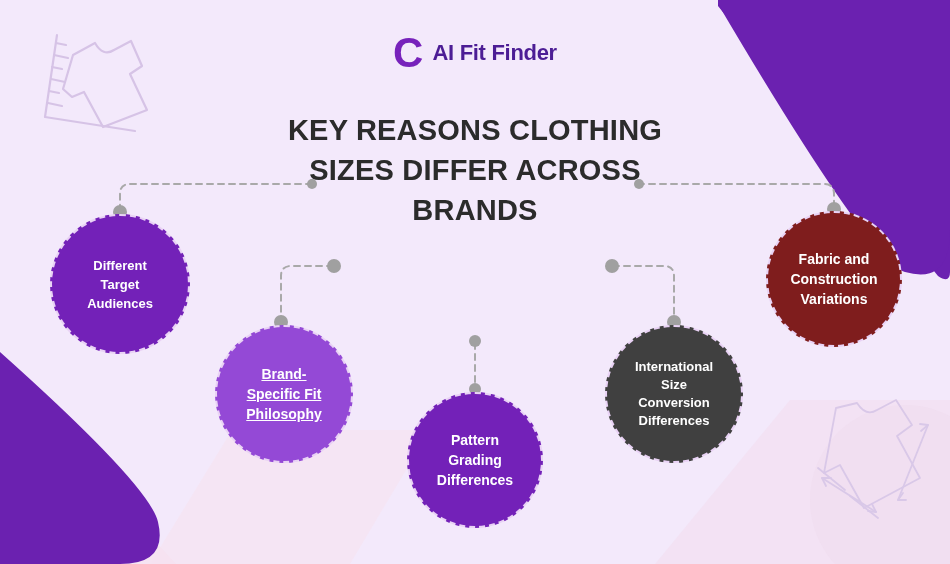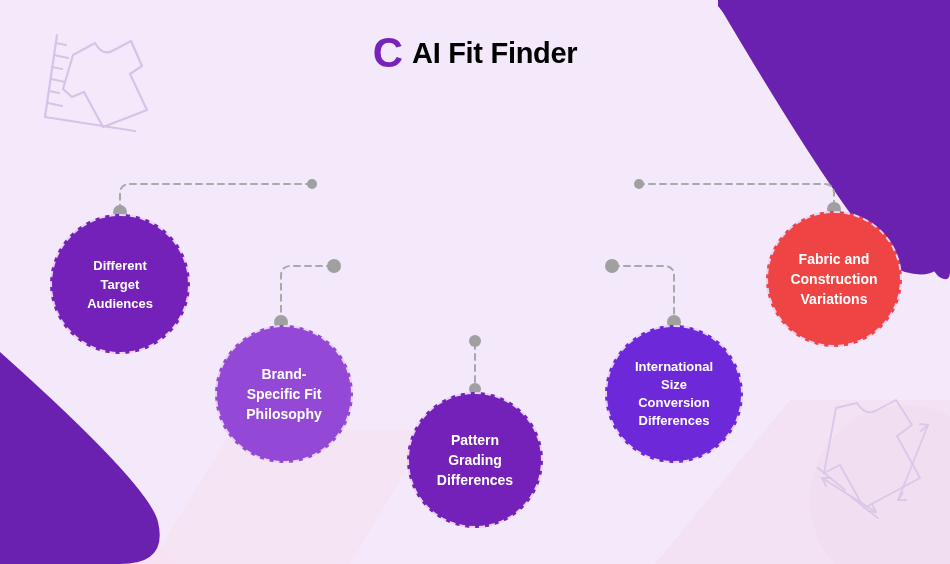--- a/index.html
+++ b/index.html
@@ -37,23 +37,23 @@
     gap: 10px;
   }
   .logo-mark {
     font-size: 42px;
     font-weight: bold;
     line-height: 1;
     color: #7722bb;
     letter-spacing: -1px;
   }
   .logo-text {
-    font-size: 29px;
-    font-weight: bold;
-    color: #000000;
+    font-size: 22px;
+    font-weight: bold;
+    color: #4c1d95;
     letter-spacing: -0.3px;
   }
   
   .main-title {
     position: absolute;
     left: 50%;
     transform: translateX(-50%);
     top: 110px;
     width: 420px;
     text-align: center;
@@ -157,43 +157,44 @@
       <circle cx="639" cy="184" r="5"></circle>
       <circle cx="834" cy="209" r="7"></circle>
     </g>
   </svg>
 
   <div class="logo-row">
     <span class="logo-mark">C</span>
     <span class="logo-text">AI Fit Finder</span>
   </div>
 
+  <div class="main-title">KEY REASONS CLOTHING SIZES DIFFER ACROSS BRANDS</div>
 
   <div id="nodes-root">
       <div class="node" style="left: 50px; top: 214px; width: 140px; height: 140px; background: rgb(115, 33, 184); border-color: rgb(233, 210, 245);">
         <span class="node-label" style="font-size: 13px; line-height: 19px; color: rgb(255, 255, 255);">Different
 Target
 Audiences</span>
       </div>
       <div class="node" style="left: 215px; top: 325px; width: 138px; height: 138px; background: rgb(148, 73, 214); border-color: rgb(233, 210, 245);">
-        <span class="node-label" style="font-size: 14px; line-height: 20px; color: rgb(255, 255, 255);">Brand-
+        <span class="node-label" style="font-size: 14px; line-height: 20px; color: rgb(255, 255, 255); text-decoration: underline;">Brand-
 Specific Fit
 Philosophy</span>
       </div>
       <div class="node" style="left: 407px; top: 392px; width: 136px; height: 136px; background: rgb(115, 33, 184); border-color: rgb(233, 210, 245); text-align: center;">
         <span class="node-label" style="font-size: 14px; line-height: 20px; color: rgb(255, 255, 255);">Pattern
 Grading
 Differences</span>
       </div>
-      <div class="node" style="left: 605px; top: 325px; width: 138px; height: 138px; background: #6d28d9; border-color: rgb(233, 210, 245);">
+      <div class="node" style="left: 605px; top: 325px; width: 138px; height: 138px; background: #404040; border-color: rgb(233, 210, 245);">
         <span class="node-label" style="font-size: 13px; line-height: 18px; color: rgb(255, 255, 255);">International
 Size
 Conversion
 Differences</span>
       </div>
-      <div class="node" style="left: 766px; top: 211px; width: 136px; height: 136px; background: #ef4444; border-color: rgb(233, 210, 245);">
+      <div class="node" style="left: 766px; top: 211px; width: 136px; height: 136px; background: #7f1d1d; border-color: rgb(233, 210, 245);">
         <span class="node-label" style="font-size: 14px; line-height: 20px; color: rgb(255, 255, 255);">Fabric and
 Construction
 Variations</span>
       </div>
     </div>
 
 </div>
 
 </body></html>

